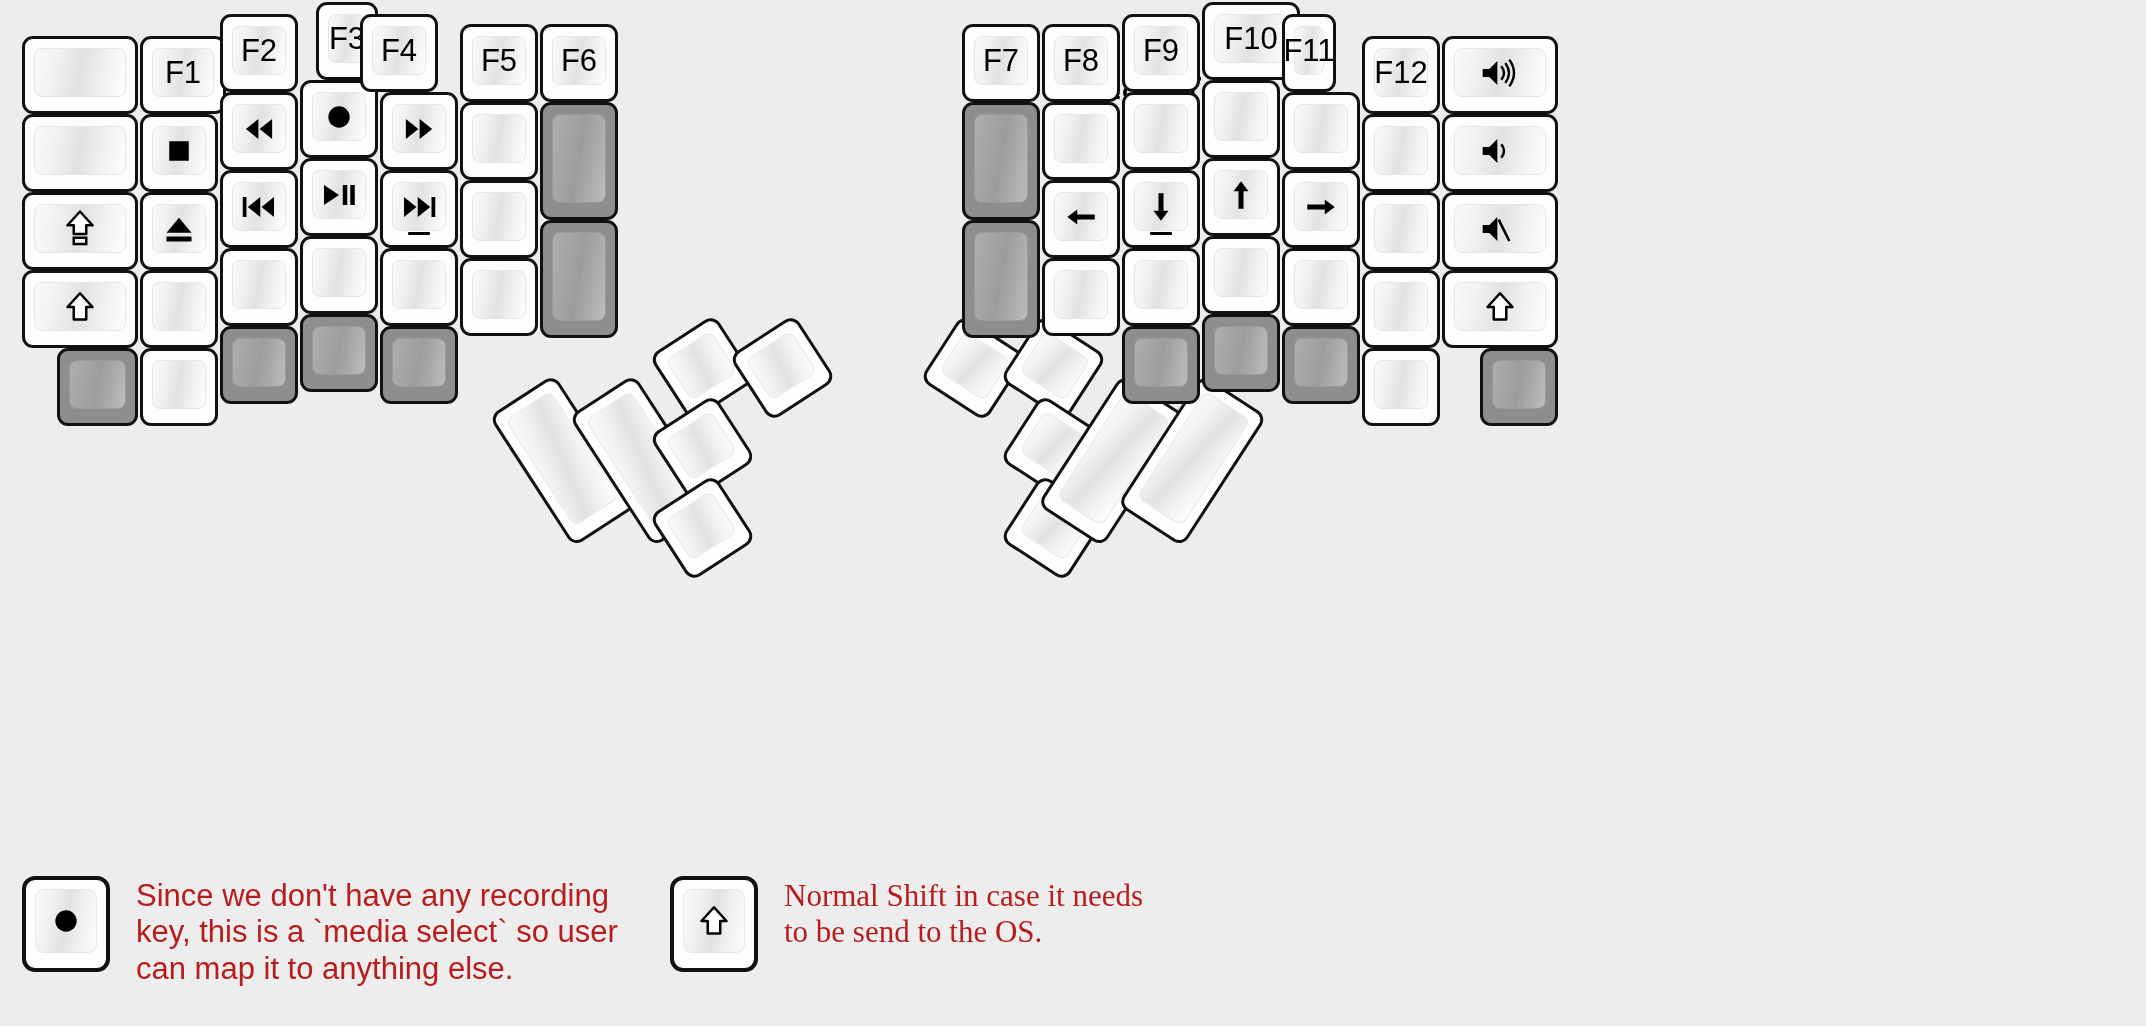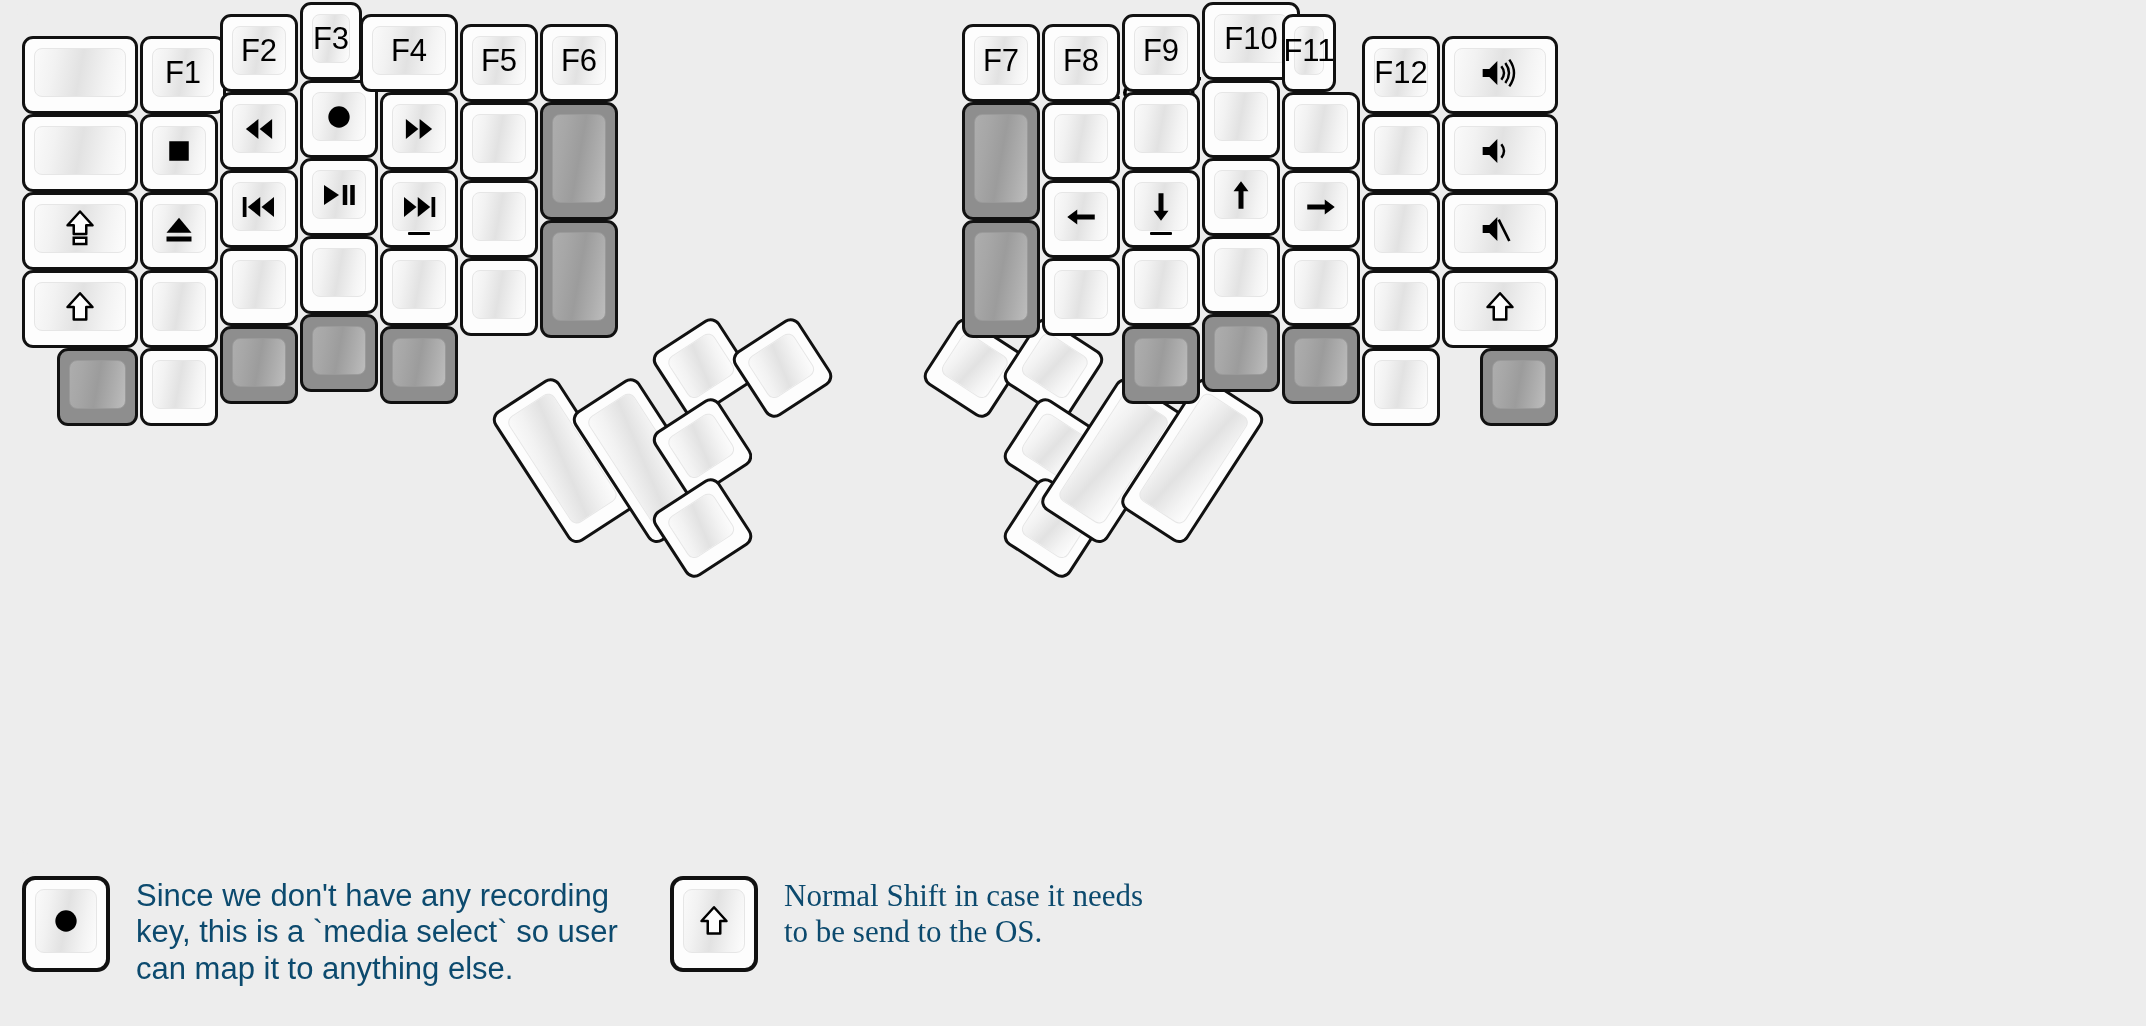--- a/index.html
+++ b/index.html
@@ -57,21 +57,21 @@
     position:absolute;left:9px;top:9px;right:9px;bottom:15px;border-radius:9px;
     background:linear-gradient(100deg,#fafafa 0%,#f2f2f2 22%,#e2e2e2 50%,#f3f3f3 78%,#fdfdfd 100%);
     border:1px solid #e6e6e6;display:flex;align-items:center;justify-content:center;
   }
   .legkey.trans{background:#8e8e8e;}
   .legkey.trans .cap{
     background:linear-gradient(100deg,#adadad 0%,#a7a7a7 22%,#9c9c9c 50%,#aeaeae 78%,#bdbdbd 100%);
     border:1px solid #9a9a9a;
   }
   .legtext{
-    margin-left:26px;font-size:31px;line-height:1.17;color:#0c4a6e;
+    margin-left:26px;font-size:31px;line-height:1.17;color:#b91c1c;
     white-space:pre-line;padding-top:2px;
   }
   
   svg.ic{display:block;}
 </style>
 </head>
 <body>
 
 <div id="board">
 
@@ -161,21 +161,21 @@
             </svg>
           </span>
         </div>
       </div>
       <div class="key" style="left: 198px; top: 234px; width: 78px; height: 78px; z-index: 2;">
         <div class="cap"></div>
       </div>
       <div class="key trans" style="left: 198px; top: 312px; width: 78px; height: 78px; z-index: 1;">
         <div class="cap"></div>
       </div>
-      <div class="key" style="left: 278px; top: -12px; width: 62px; height: 78px; z-index: 2;">
+      <div class="key" style="left: 294px; top: -12px; width: 62px; height: 78px; z-index: 2;">
         <div class="cap">
           <span class="lbl">F3</span>
         </div>
       </div>
       <div class="key" style="left: 278px; top: 66px; width: 78px; height: 78px; z-index: 2;">
         <div class="cap">
           <span class="gly">
             <svg class="ic" width="32" height="32" viewBox="0 0 24 24" fill="#000">
               <circle cx="12" cy="12" r="8"></circle>
             </svg>
@@ -192,21 +192,21 @@
             </svg>
           </span>
         </div>
       </div>
       <div class="key" style="left: 278px; top: 222px; width: 78px; height: 78px; z-index: 2;">
         <div class="cap"></div>
       </div>
       <div class="key trans" style="left: 278px; top: 300px; width: 78px; height: 78px; z-index: 1;">
         <div class="cap"></div>
       </div>
-      <div class="key" style="left: 338px; top: 0px; width: 98px; height: 78px; z-index: 2; text-align: right;">
+      <div class="key" style="left: 338px; top: 0px; width: 78px; height: 78px; z-index: 2; text-align: right;">
         <div class="cap">
           <span class="lbl">F4</span>
         </div>
       </div>
       <div class="key" style="left: 358px; top: 78px; width: 78px; height: 78px; z-index: 2;">
         <div class="cap">
           <span class="gly">
             <svg class="ic" width="36" height="30" viewBox="0 0 25 24" fill="#000">
               <path d="M2 4 L2 20 L12 12 Z"></path>
               <path d="M13 4 L13 20 L23 12 Z"></path>

